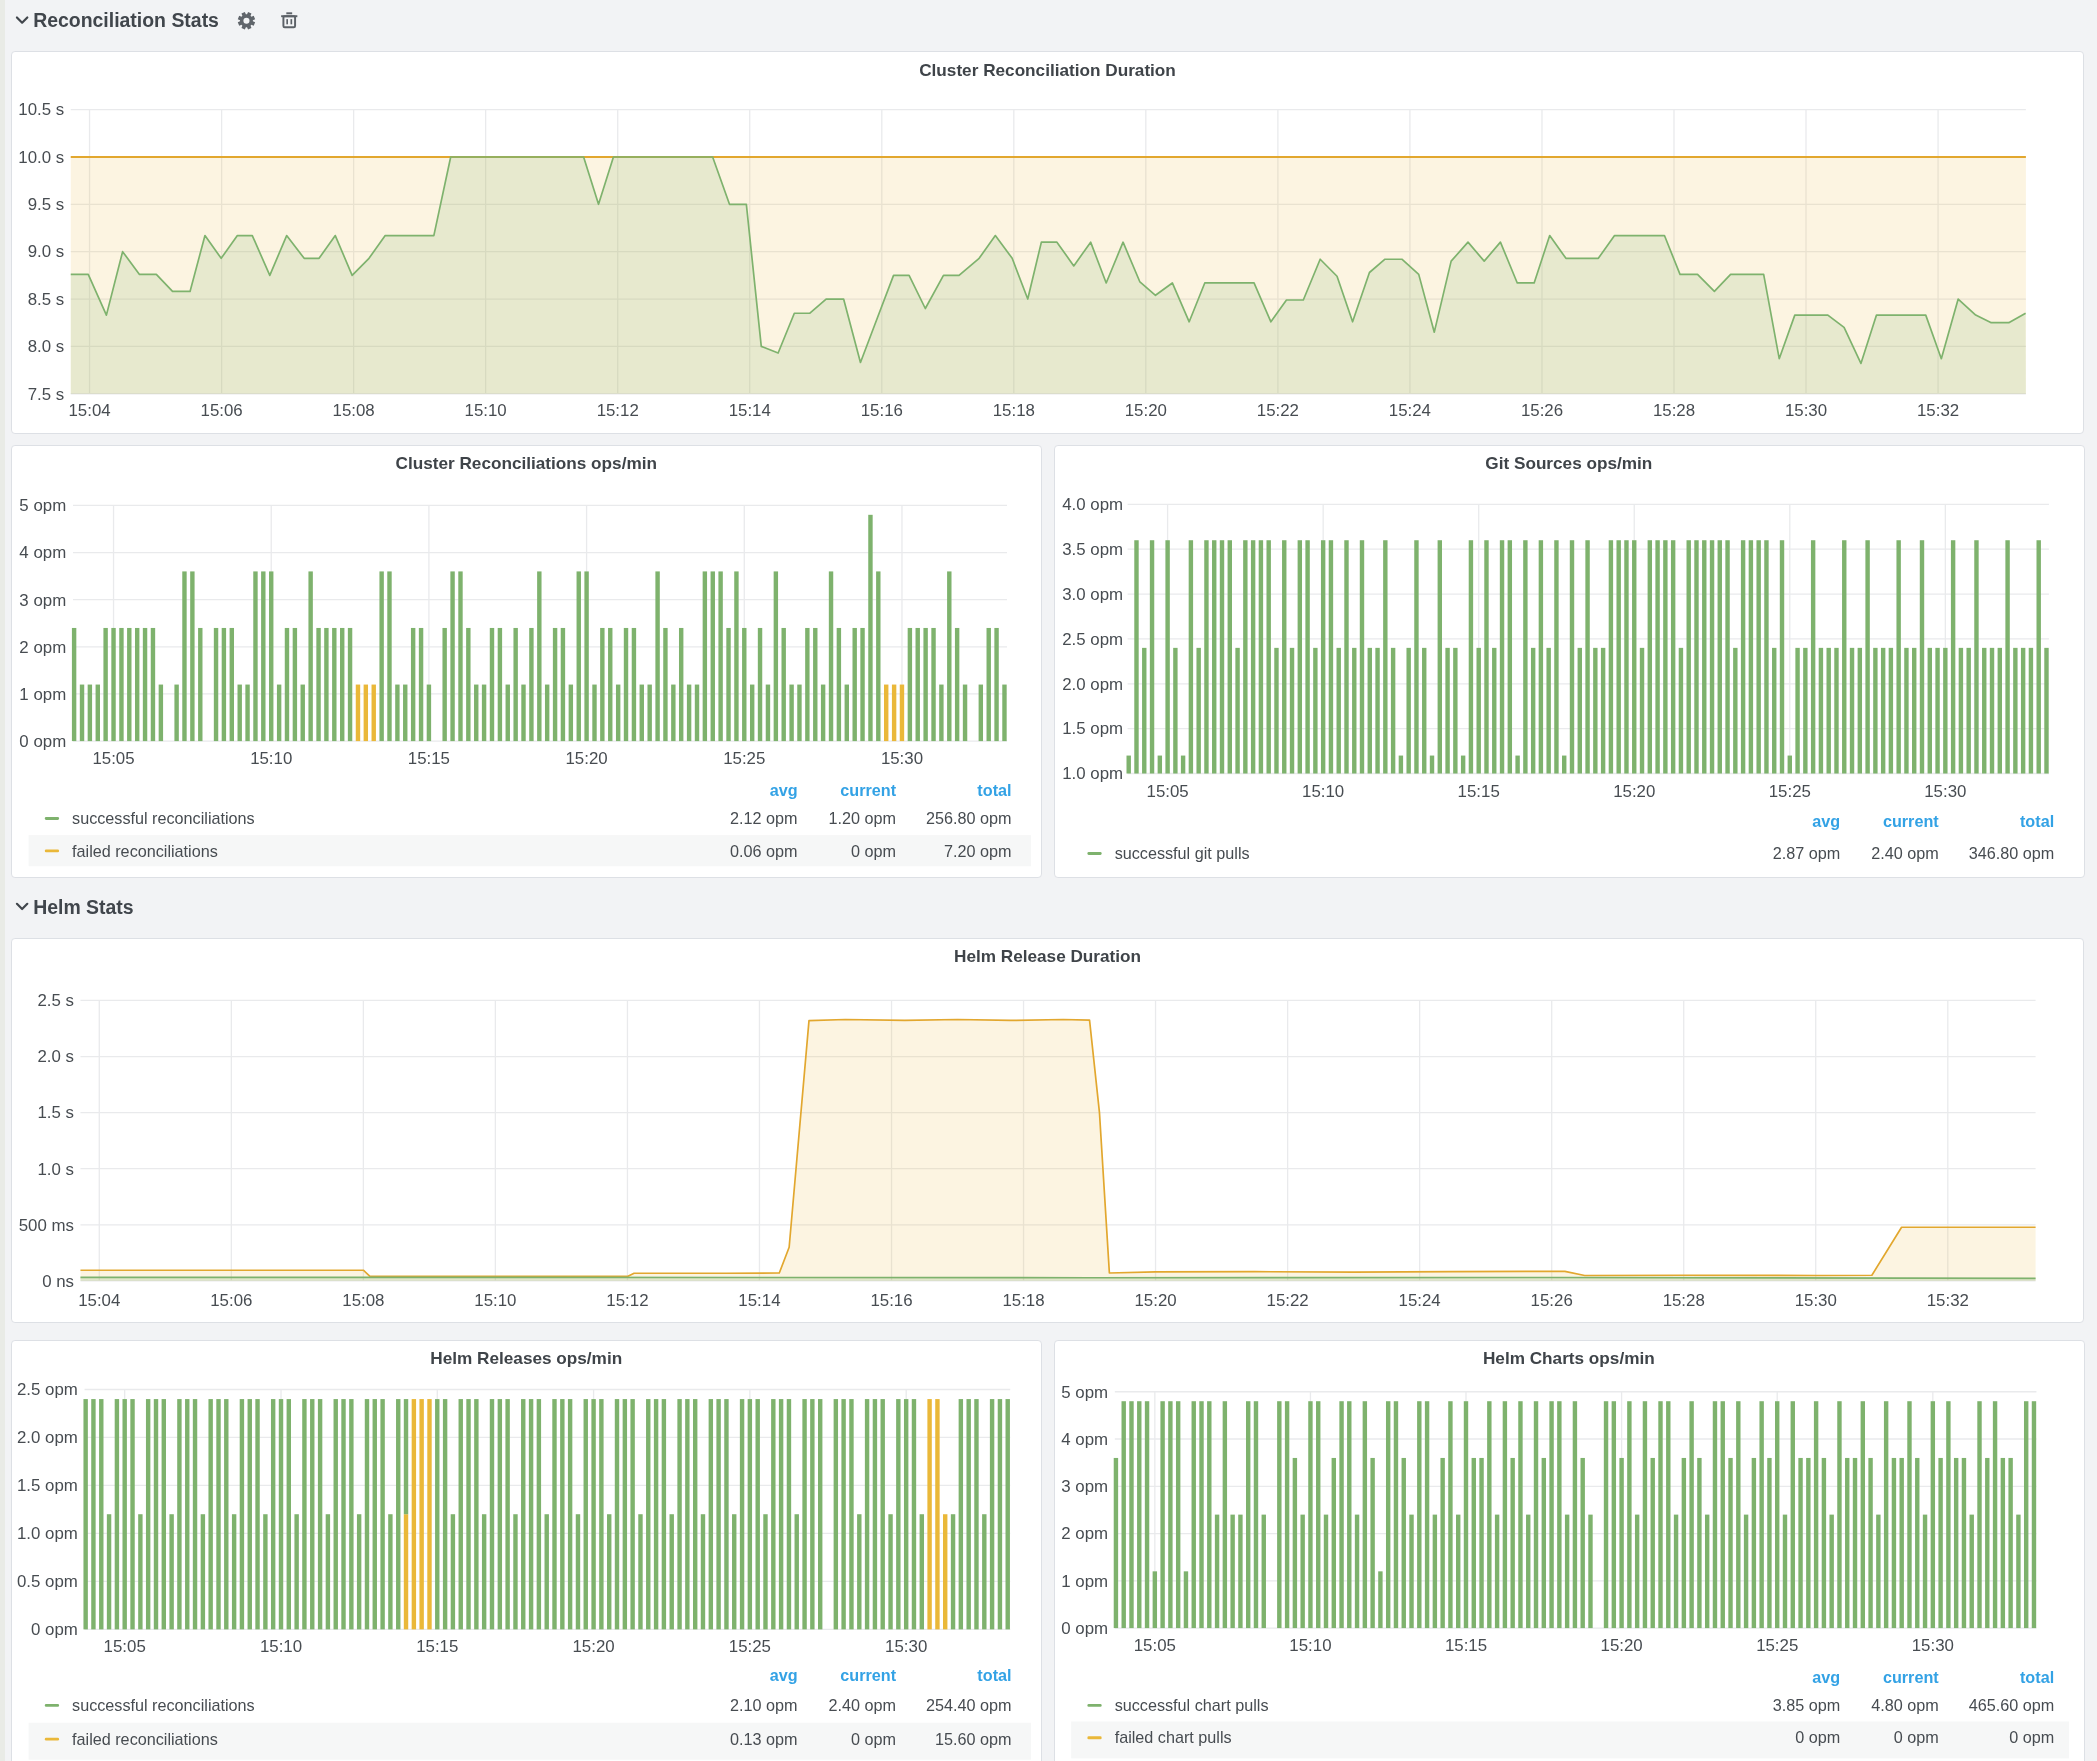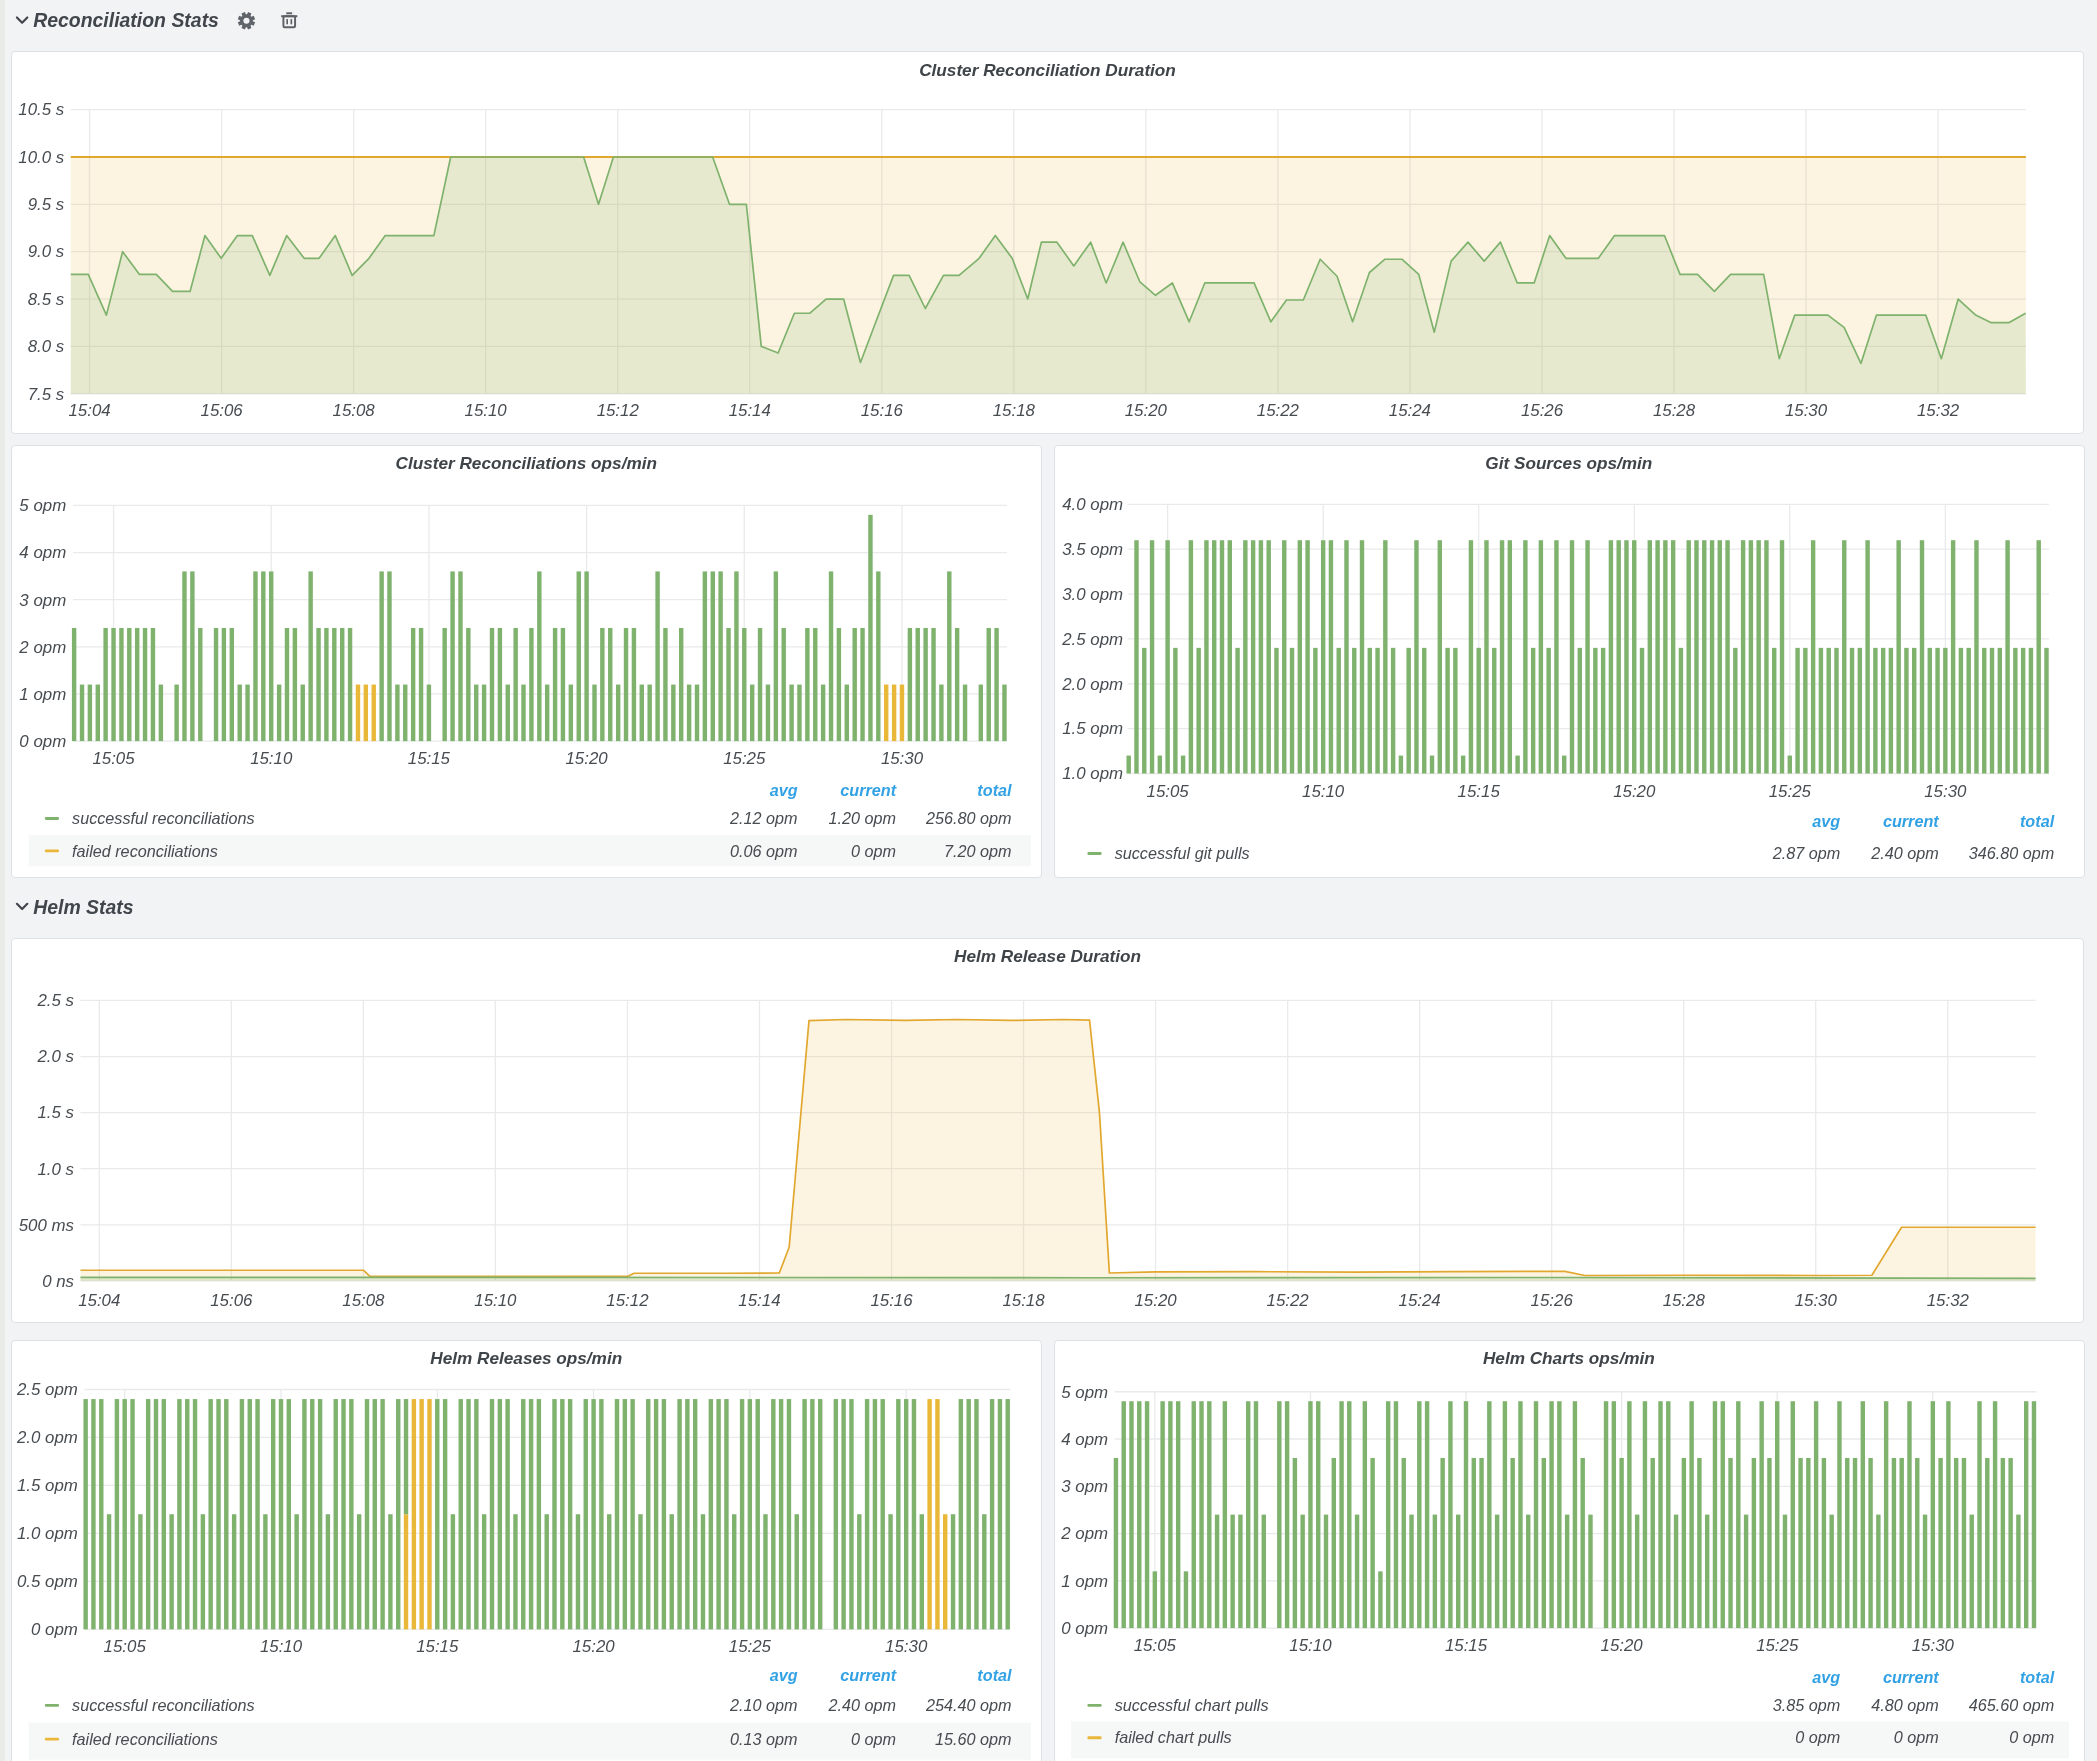--- a/index.html
+++ b/index.html
@@ -1,15 +1,15 @@
 <!DOCTYPE html>
 <html style="font-size:10.4px"><head><meta charset="utf-8">
 <style>
 html,body{margin:0;padding:0;background:#f2f3f5;font-family:"Liberation Sans", sans-serif;}
-#page{position:relative;width:2097px;height:1761px;background:#f2f3f5;overflow:hidden;font-style:italic;}
+#page{position:relative;width:2097px;height:1761px;background:#f2f3f5;overflow:hidden;}
 </style></head>
 <body>
 <div id="page">
 <div style="position:absolute;left:0;top:0;width:5.2px;height:1761px;background:#e9ebe6;"></div>
 <div style="position:absolute;left:11px;top:51px;width:2073px;height:383px;background:#ffffff;border:1.3px solid #dde0e5;border-radius:3.9px;box-sizing:border-box;"></div>
 <div style="position:absolute;left:11px;top:445px;width:1031px;height:433px;background:#ffffff;border:1.3px solid #dde0e5;border-radius:3.9px;box-sizing:border-box;"></div>
 <div style="position:absolute;left:1054px;top:445px;width:1031px;height:433px;background:#ffffff;border:1.3px solid #dde0e5;border-radius:3.9px;box-sizing:border-box;"></div>
 <div style="position:absolute;left:11px;top:938px;width:2073px;height:385px;background:#ffffff;border:1.3px solid #dde0e5;border-radius:3.9px;box-sizing:border-box;"></div>
 <div style="position:absolute;left:11px;top:1340px;width:1031px;height:428px;background:#ffffff;border:1.3px solid #dde0e5;border-radius:3.9px;box-sizing:border-box;"></div>
 <div style="position:absolute;left:1054px;top:1340px;width:1031px;height:428px;background:#ffffff;border:1.3px solid #dde0e5;border-radius:3.9px;box-sizing:border-box;"></div>

